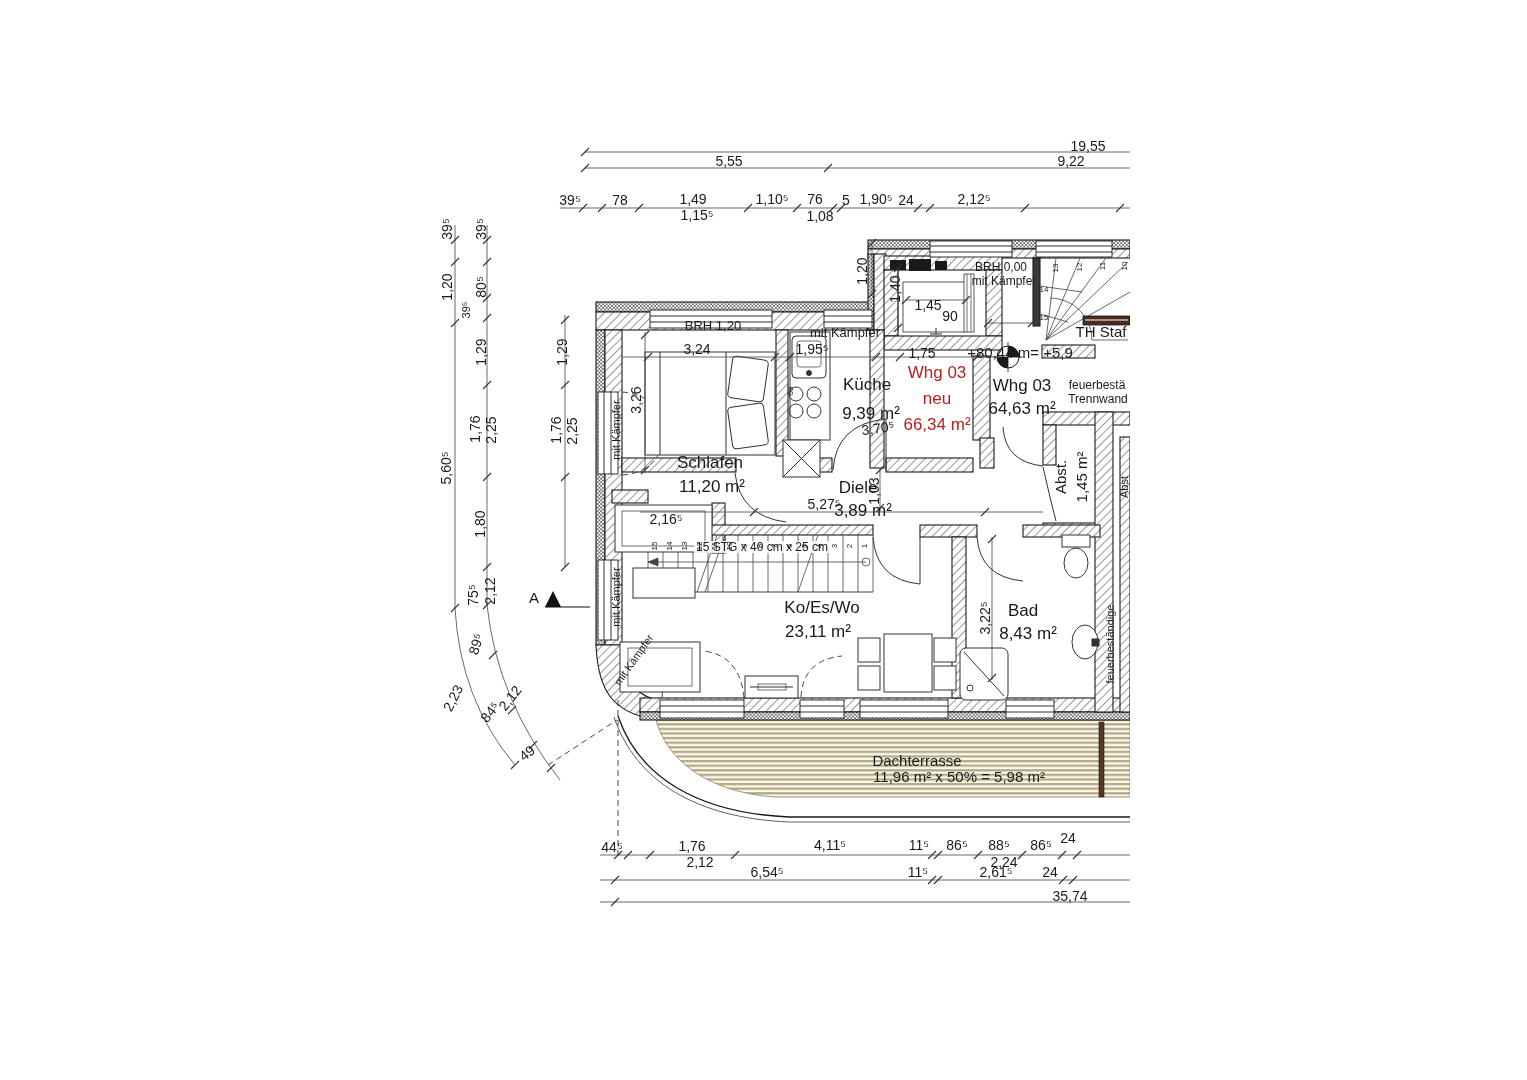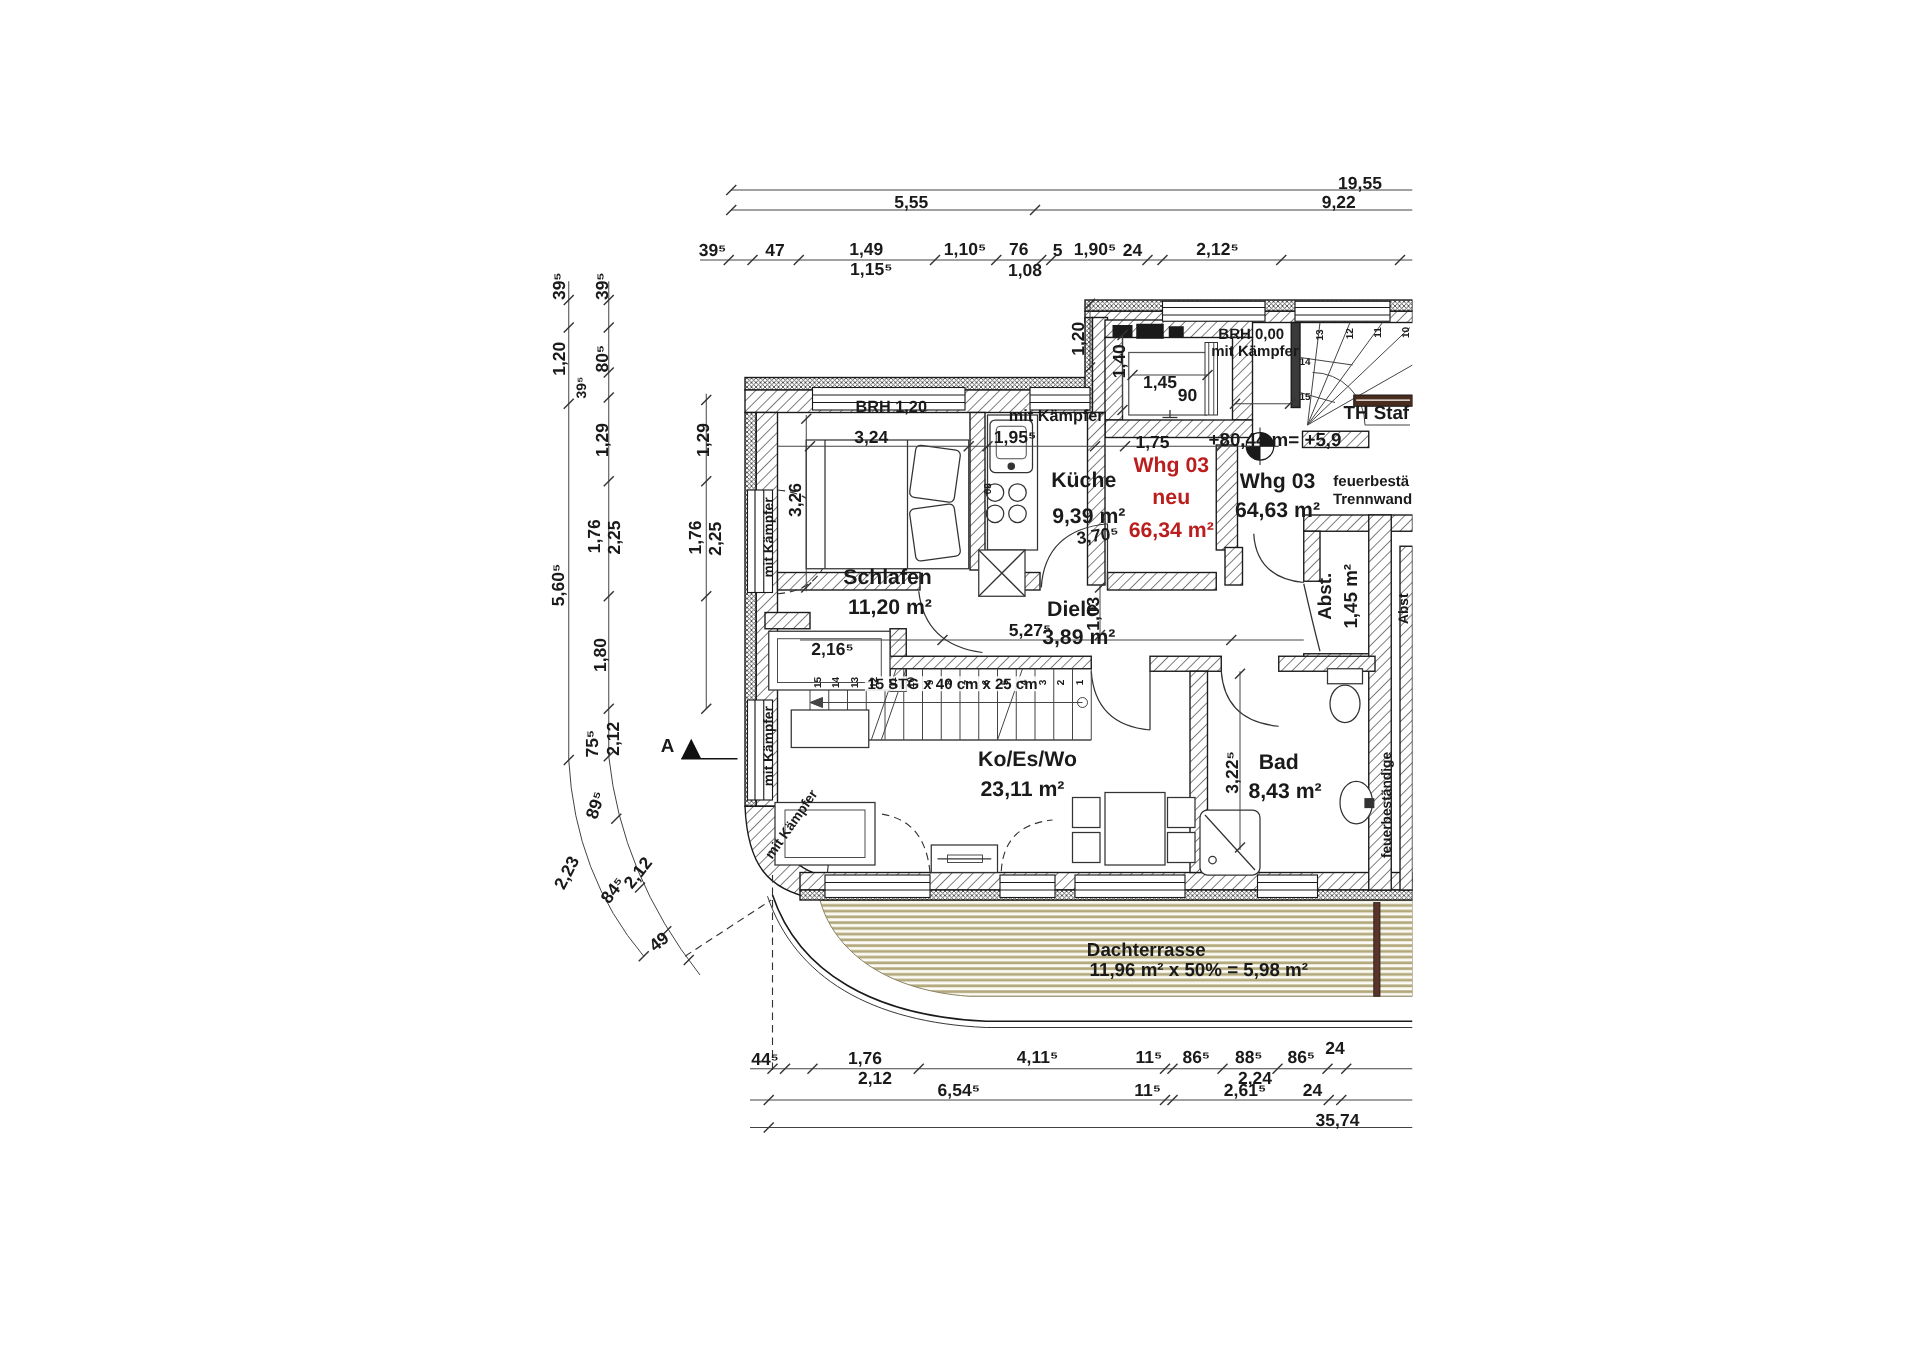--- a/index.html
+++ b/index.html
@@ -1,17 +1,17 @@
 <!DOCTYPE html>
 <html><head>
 <meta charset="utf-8">
 <style>
   html,body{margin:0;padding:0;background:#fff;}
   body{width:1527px;height:1080px;position:relative;font-family:"Liberation Sans",sans-serif;color:#1a1a1a;}
-  .plan{position:absolute;left:0;top:0;width:1130px;height:1080px;overflow:hidden;background:#fff;font-weight:bold;}
+  .plan{position:absolute;left:0;top:0;width:1130px;height:1080px;overflow:hidden;background:#fff;}
   .plan svg{position:absolute;left:0;top:0;}
   .lb{position:absolute;white-space:nowrap;line-height:1;color:#1a1a1a;transform:translate(-50%,-50%);}
   .r90{transform:translate(-50%,-50%) rotate(-90deg);}
   .s8{font-size:8px}.s11{font-size:11px}.s12{font-size:12px}.s13{font-size:13px}
   .s14{font-size:14px}.s15{font-size:15px}.s17{font-size:17px}
   .red{color:#bb1e1e;}
   .bg{background:rgba(255,255,255,.85);padding:0 2px;}
   .treads{position:absolute;left:648px;top:538px;width:225px;height:16px;display:flex;}
   .treads span{width:15px;font-size:8px;text-align:center;transform:rotate(-90deg);line-height:14px;display:inline-block;}
 </style>
@@ -342,21 +342,21 @@
       <path d="M868,247 L876,239"></path>
           <path d="M868,298 L876,290"></path>
     </g>
   </g>
 </svg>
 
 <span class="lb s14" style="left:1088px;top:146px">19,55</span>
 <span class="lb s14" style="left:729px;top:161px">5,55</span>
 <span class="lb s14" style="left:1071px;top:161px">9,22</span>
 <span class="lb s14" style="left:570px;top:200px">39⁵</span>
-<span class="lb s14" style="left:620px;top:200px">47</span>
+<span class="lb s14" style="left:620px;top:200px">78</span>
 <span class="lb s14" style="left:693px;top:199px">1,49</span>
 <span class="lb s14" style="left:772px;top:199px">1,10⁵</span>
 <span class="lb s14" style="left:815px;top:199px">76</span>
 <span class="lb s14" style="left:846px;top:200px">5</span>
 <span class="lb s14" style="left:876px;top:199px">1,90⁵</span>
 <span class="lb s14" style="left:906px;top:200px">24</span>
 <span class="lb s14" style="left:974px;top:199px">2,12⁵</span>
 <span class="lb s14" style="left:697px;top:215px">1,15⁵</span>
 <span class="lb s14" style="left:820px;top:216px">1,08</span>
 

